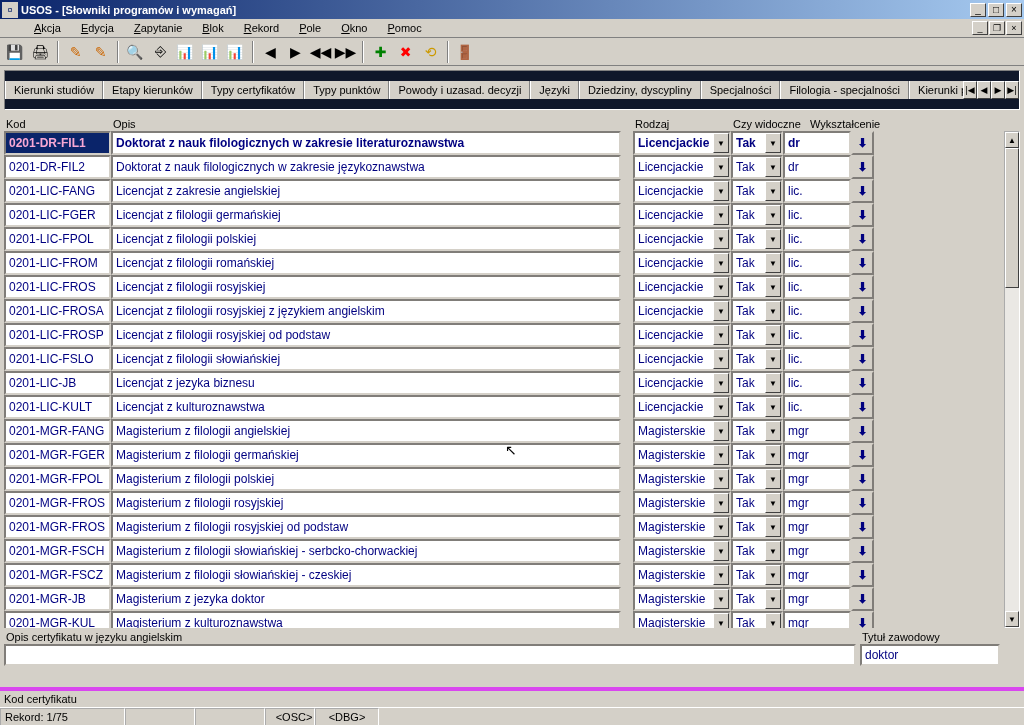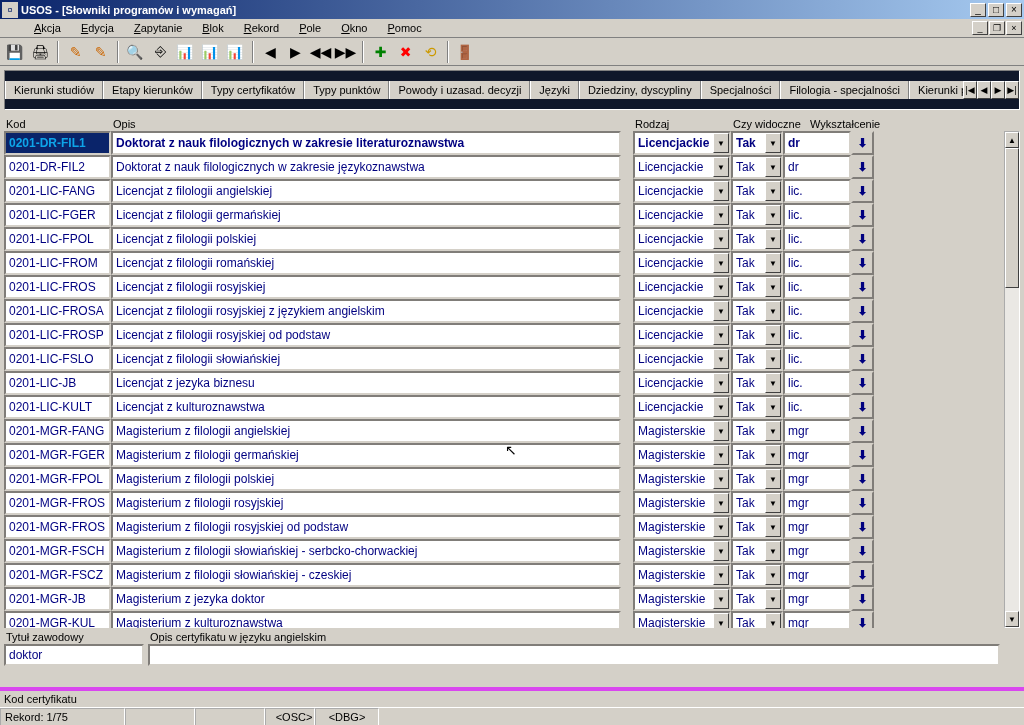--- a/index.html
+++ b/index.html
@@ -23,21 +23,21 @@
 .tabstrip .tab.active { background: #d4d0c8; border-top: 1px solid #fff; margin-top: -1px; font-weight: normal; }
 .tabstrip .tab.active::after { content:''; position:absolute; bottom:-1px; left:0; right:0; height:2px; background:#d4d0c8; }
 .tabstrip .tabnav { display: flex; margin-left: auto; }
 .tabstrip .tabnav .nbtn { width: 14px; height: 18px; border: 1px solid; border-color: #fff #404040 #404040 #fff; background:#d4d0c8; font-size: 9px; display:flex; align-items:center; justify-content:center; cursor:pointer; }
 .headers { display: flex; margin-top: 7px; padding-right: 16px; }
 .headers .hcol { font-size: 11px; padding: 1px 2px; }
 .datagrid { height: 497px; overflow: hidden; position: relative; display:flex; }
 .rows { flex: 1; }
 .row { display: flex; height: 24px; align-items: stretch; }
 .cell { border: 2px inset #d4d0c8; background: #fff; padding: 2px 3px; color: #000080; font-size: 12px; overflow: hidden; white-space: nowrap; display:flex; align-items:center; }
-.cell.selected { background: #0a246a; color: #0ea5e9; }
+.cell.selected { background: #0a246a; color: #f9a8d4; }
 .row.bold .cell { font-weight: bold; }
 .dropdown { border: 2px inset #d4d0c8; background: #fff; display: flex; align-items: center; padding: 0; }
 .dropdown .dval { flex: 1; padding: 1px 3px; color: #000080; font-size: 12px; white-space:nowrap; overflow:hidden;}
 .dropdown .darrow { width: 16px; height: 100%; background: #d4d0c8; border: 1px solid; border-color: #fff #404040 #404040 #fff; display:flex; align-items:center; justify-content:center; font-size:8px; cursor:pointer;}
 .row.bold .dropdown .dval { font-weight: bold; }
 .iconbtn { width: 22px; border: 2px outset #d4d0c8; background: #d4d0c8; display:flex; align-items:center; justify-content:center; color:#000080; font-size:12px; font-weight:bold; cursor:pointer;}
 .vscroll { width: 16px; background: #d4d0c8; border: 1px inset #fff; display:flex; flex-direction:column;}
 .vscroll .sbtn { height: 16px; background: #d4d0c8; border: 1px solid; border-color:#fff #404040 #404040 #fff; font-size:8px; display:flex;align-items:center;justify-content:center; cursor:pointer;}
 .vscroll .strack { flex:1; background: repeating-conic-gradient(#d4d0c8 0% 25%, #fff 0% 50%) 50% / 2px 2px; position:relative;}
 .vscroll .sthumb { position:absolute; top:0; left:0; right:0; height:140px; background:#d4d0c8; border:1px solid; border-color:#fff #404040 #404040 #fff;}
@@ -171,21 +171,21 @@
           </div>
           <div class="dropdown c-czy">
             <div class="dval">Tak</div>
             <div class="darrow">▼</div>
           </div>
           <div class="cell c-wyk">dr</div>
           <div class="iconbtn c-btn">⬇</div>
         </div>
         <div class="row">
           <div class="cell c-kod">0201-LIC-FANG</div>
-          <div class="cell c-opis">Licencjat z filologii angielskiej</div>
+          <div class="cell c-opis">Licencjat z zakresie angielskiej</div>
           <div style="width:12px;"></div>
           <div class="dropdown c-rodzaj">
             <div class="dval">Licencjackie</div>
             <div class="darrow">▼</div>
           </div>
           <div class="dropdown c-czy">
             <div class="dval">Tak</div>
             <div class="darrow">▼</div>
           </div>
           <div class="cell c-wyk">lic.</div>
@@ -465,27 +465,27 @@
     <div class="vscroll">
       <div class="sbtn">▲</div>
       <div class="strack">
           <div class="sthumb"></div>
         </div>
       <div class="sbtn">▼</div>
     </div>
   </div>
 
   <div class="bottomfields">
+    <div class="fieldgroup" style="flex:1;">
+      <div class="flabel">Opis certyfikatu w języku angielskim</div>
+      <div class="finput"></div>
+    </div>
     <div class="fieldgroup" style="width:140px;">
       <div class="flabel">Tytuł zawodowy</div>
       <div class="finput">doktor</div>
-    </div>
-    <div class="fieldgroup" style="flex:1;">
-      <div class="flabel">Opis certyfikatu w języku angielskim</div>
-      <div class="finput"></div>
     </div>
   </div>
 </div>
 
 <div class="statusbar">
   <div class="line1">Kod certyfikatu</div>
   <div class="line2">
     <div class="pane" style="width:125px;">Rekord: 1/75</div>
     <div class="pane" style="width:70px;"></div>
     <div class="pane" style="width:70px;"></div>

